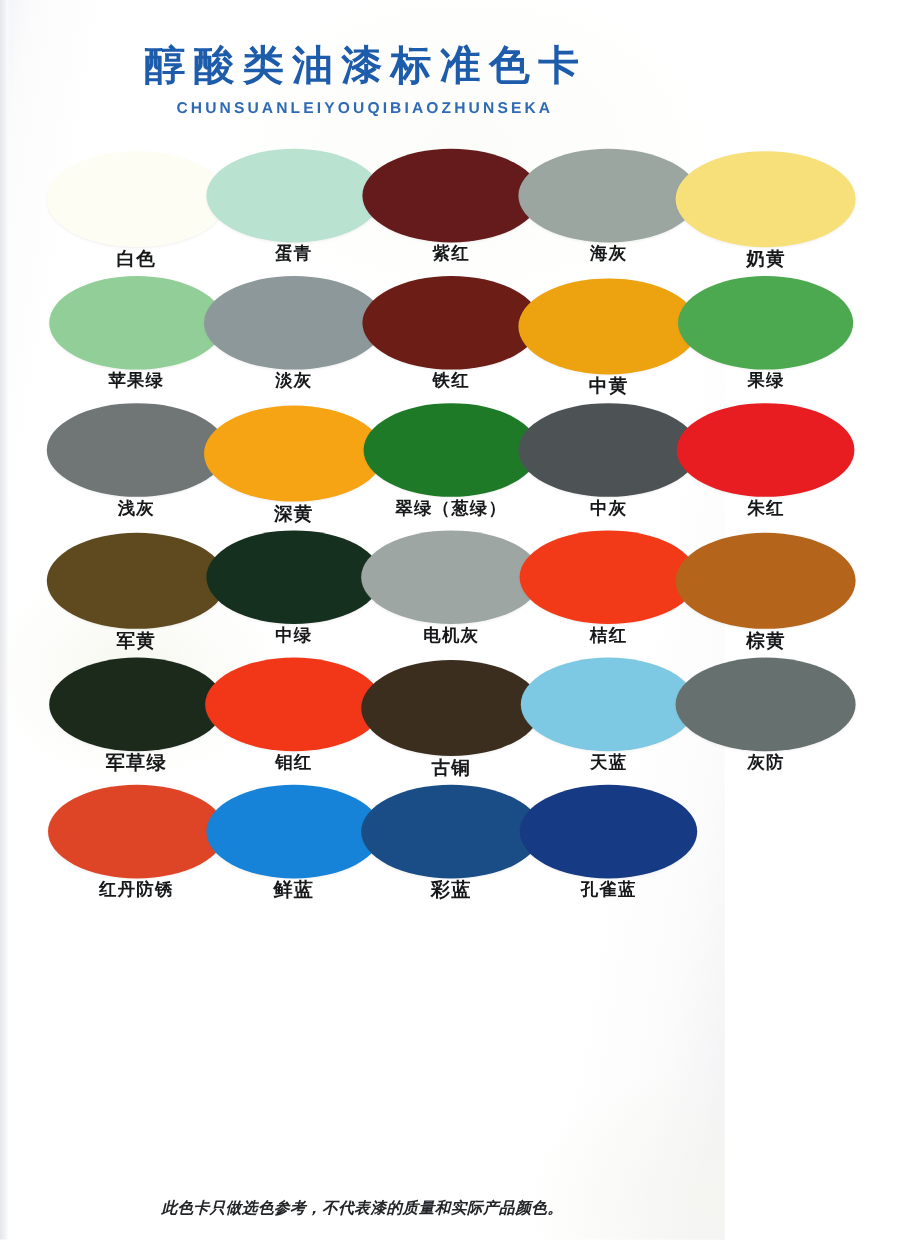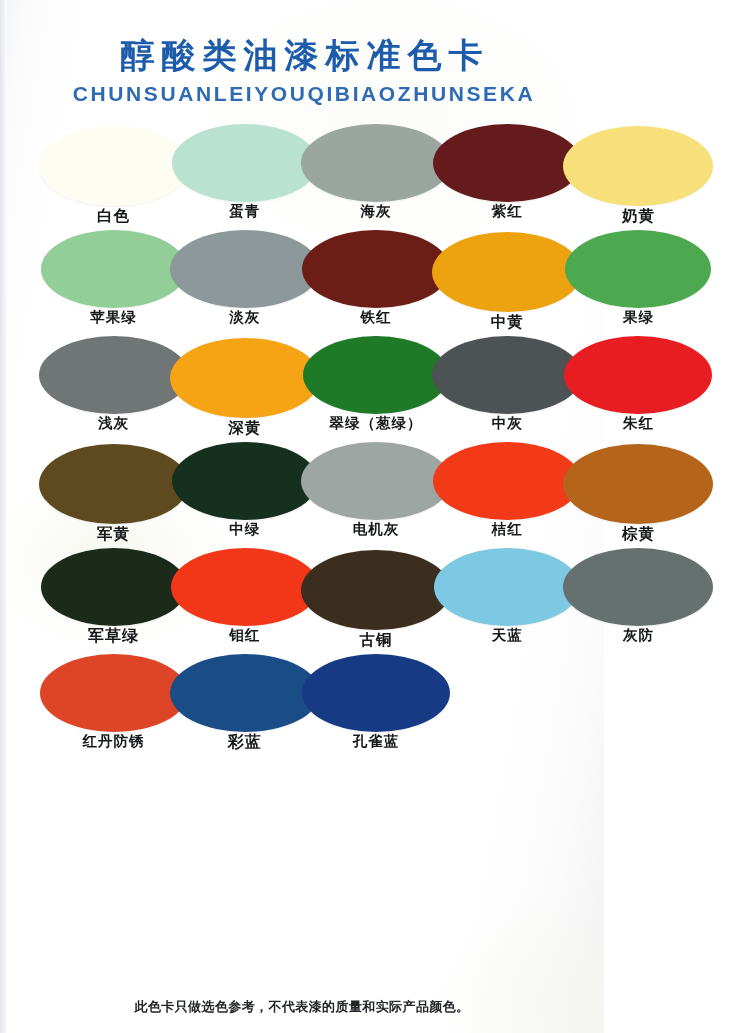--- a/index.html
+++ b/index.html
@@ -56,21 +56,21 @@
     color: #1d5bab;
     line-height: 1;
     text-shadow: 0 1px 0 rgba(255,255,255,0.6);
     margin: 0;
     padding-left: 6px;
   }
 
   #sub-title {
     margin: 10px 0 0 0;
     font-family: "Liberation Sans", sans-serif;
-    font-size: 21px;
+    font-size: 13px;
     font-weight: bold;
     letter-spacing: 2.6px;
     color: #2f6bb5;
     padding-left: 4px;
   }
 
   #swatch-grid {
     position: absolute;
     left: 58px;
     top: 124px;
@@ -129,20 +129,21 @@
     position: absolute;
     left: 0;
     right: 0;
     top: 998px;
     text-align: center;
     font-family: "DejaVu Sans", "Liberation Sans", sans-serif;
     font-size: 13px;
     font-weight: bold;
     color: #232528;
     letter-spacing: 0.4px;
+    font-style: italic;
   }
 </style>
 </head>
 <body>
 
 <div id="page">
 
   <div id="left-edge"></div>
   <div id="paper-texture"></div>
 
@@ -153,27 +154,27 @@
 
   <div id="swatch-grid">
       <div class="swatch-cell col-0">
         <div class="swatch-oval" style="background: rgb(253, 253, 244);"></div>
         <div class="swatch-label">白色</div>
       </div>
       <div class="swatch-cell col-1">
         <div class="swatch-oval" style="background: rgb(185, 226, 209);"></div>
         <div class="swatch-label">蛋青</div>
       </div>
+      <div class="swatch-cell col-3">
+        <div class="swatch-oval" style="background: rgb(101, 27, 27);"></div>
+        <div class="swatch-label">紫红</div>
+      </div>
       <div class="swatch-cell col-2">
         <div class="swatch-oval" style="background: rgb(155, 166, 161);"></div>
         <div class="swatch-label">海灰</div>
-      </div>
-      <div class="swatch-cell col-3">
-        <div class="swatch-oval" style="background: rgb(101, 27, 27);"></div>
-        <div class="swatch-label">紫红</div>
       </div>
       <div class="swatch-cell col-0">
         <div class="swatch-oval" style="background: rgb(247, 224, 122);"></div>
         <div class="swatch-label">奶黄</div>
       </div>
       <div class="swatch-cell col-1">
         <div class="swatch-oval" style="background: rgb(146, 206, 151);"></div>
         <div class="swatch-label">苹果绿</div>
       </div>
       <div class="swatch-cell col-2">
@@ -249,20 +250,24 @@
         <div class="swatch-label">天蓝</div>
       </div>
       <div class="swatch-cell col-2">
         <div class="swatch-oval" style="background: rgb(102, 112, 111);"></div>
         <div class="swatch-label">灰防</div>
       </div>
       <div class="swatch-cell col-3">
         <div class="swatch-oval" style="background: rgb(222, 69, 38);"></div>
         <div class="swatch-label">红丹防锈</div>
       </div>
+      <div class="swatch-cell col-1 emph-label">
+        <div class="swatch-oval" style="background: rgb(22, 131, 216);"></div>
+        <div class="swatch-label">鲜蓝</div>
+      </div>
       <div class="swatch-cell col-2 emph-label">
         <div class="swatch-oval" style="background: rgb(26, 77, 134);"></div>
         <div class="swatch-label">彩蓝</div>
       </div>
       <div class="swatch-cell col-3">
         <div class="swatch-oval" style="background: rgb(23, 58, 132);"></div>
         <div class="swatch-label">孔雀蓝</div>
       </div>
     </div>
 

